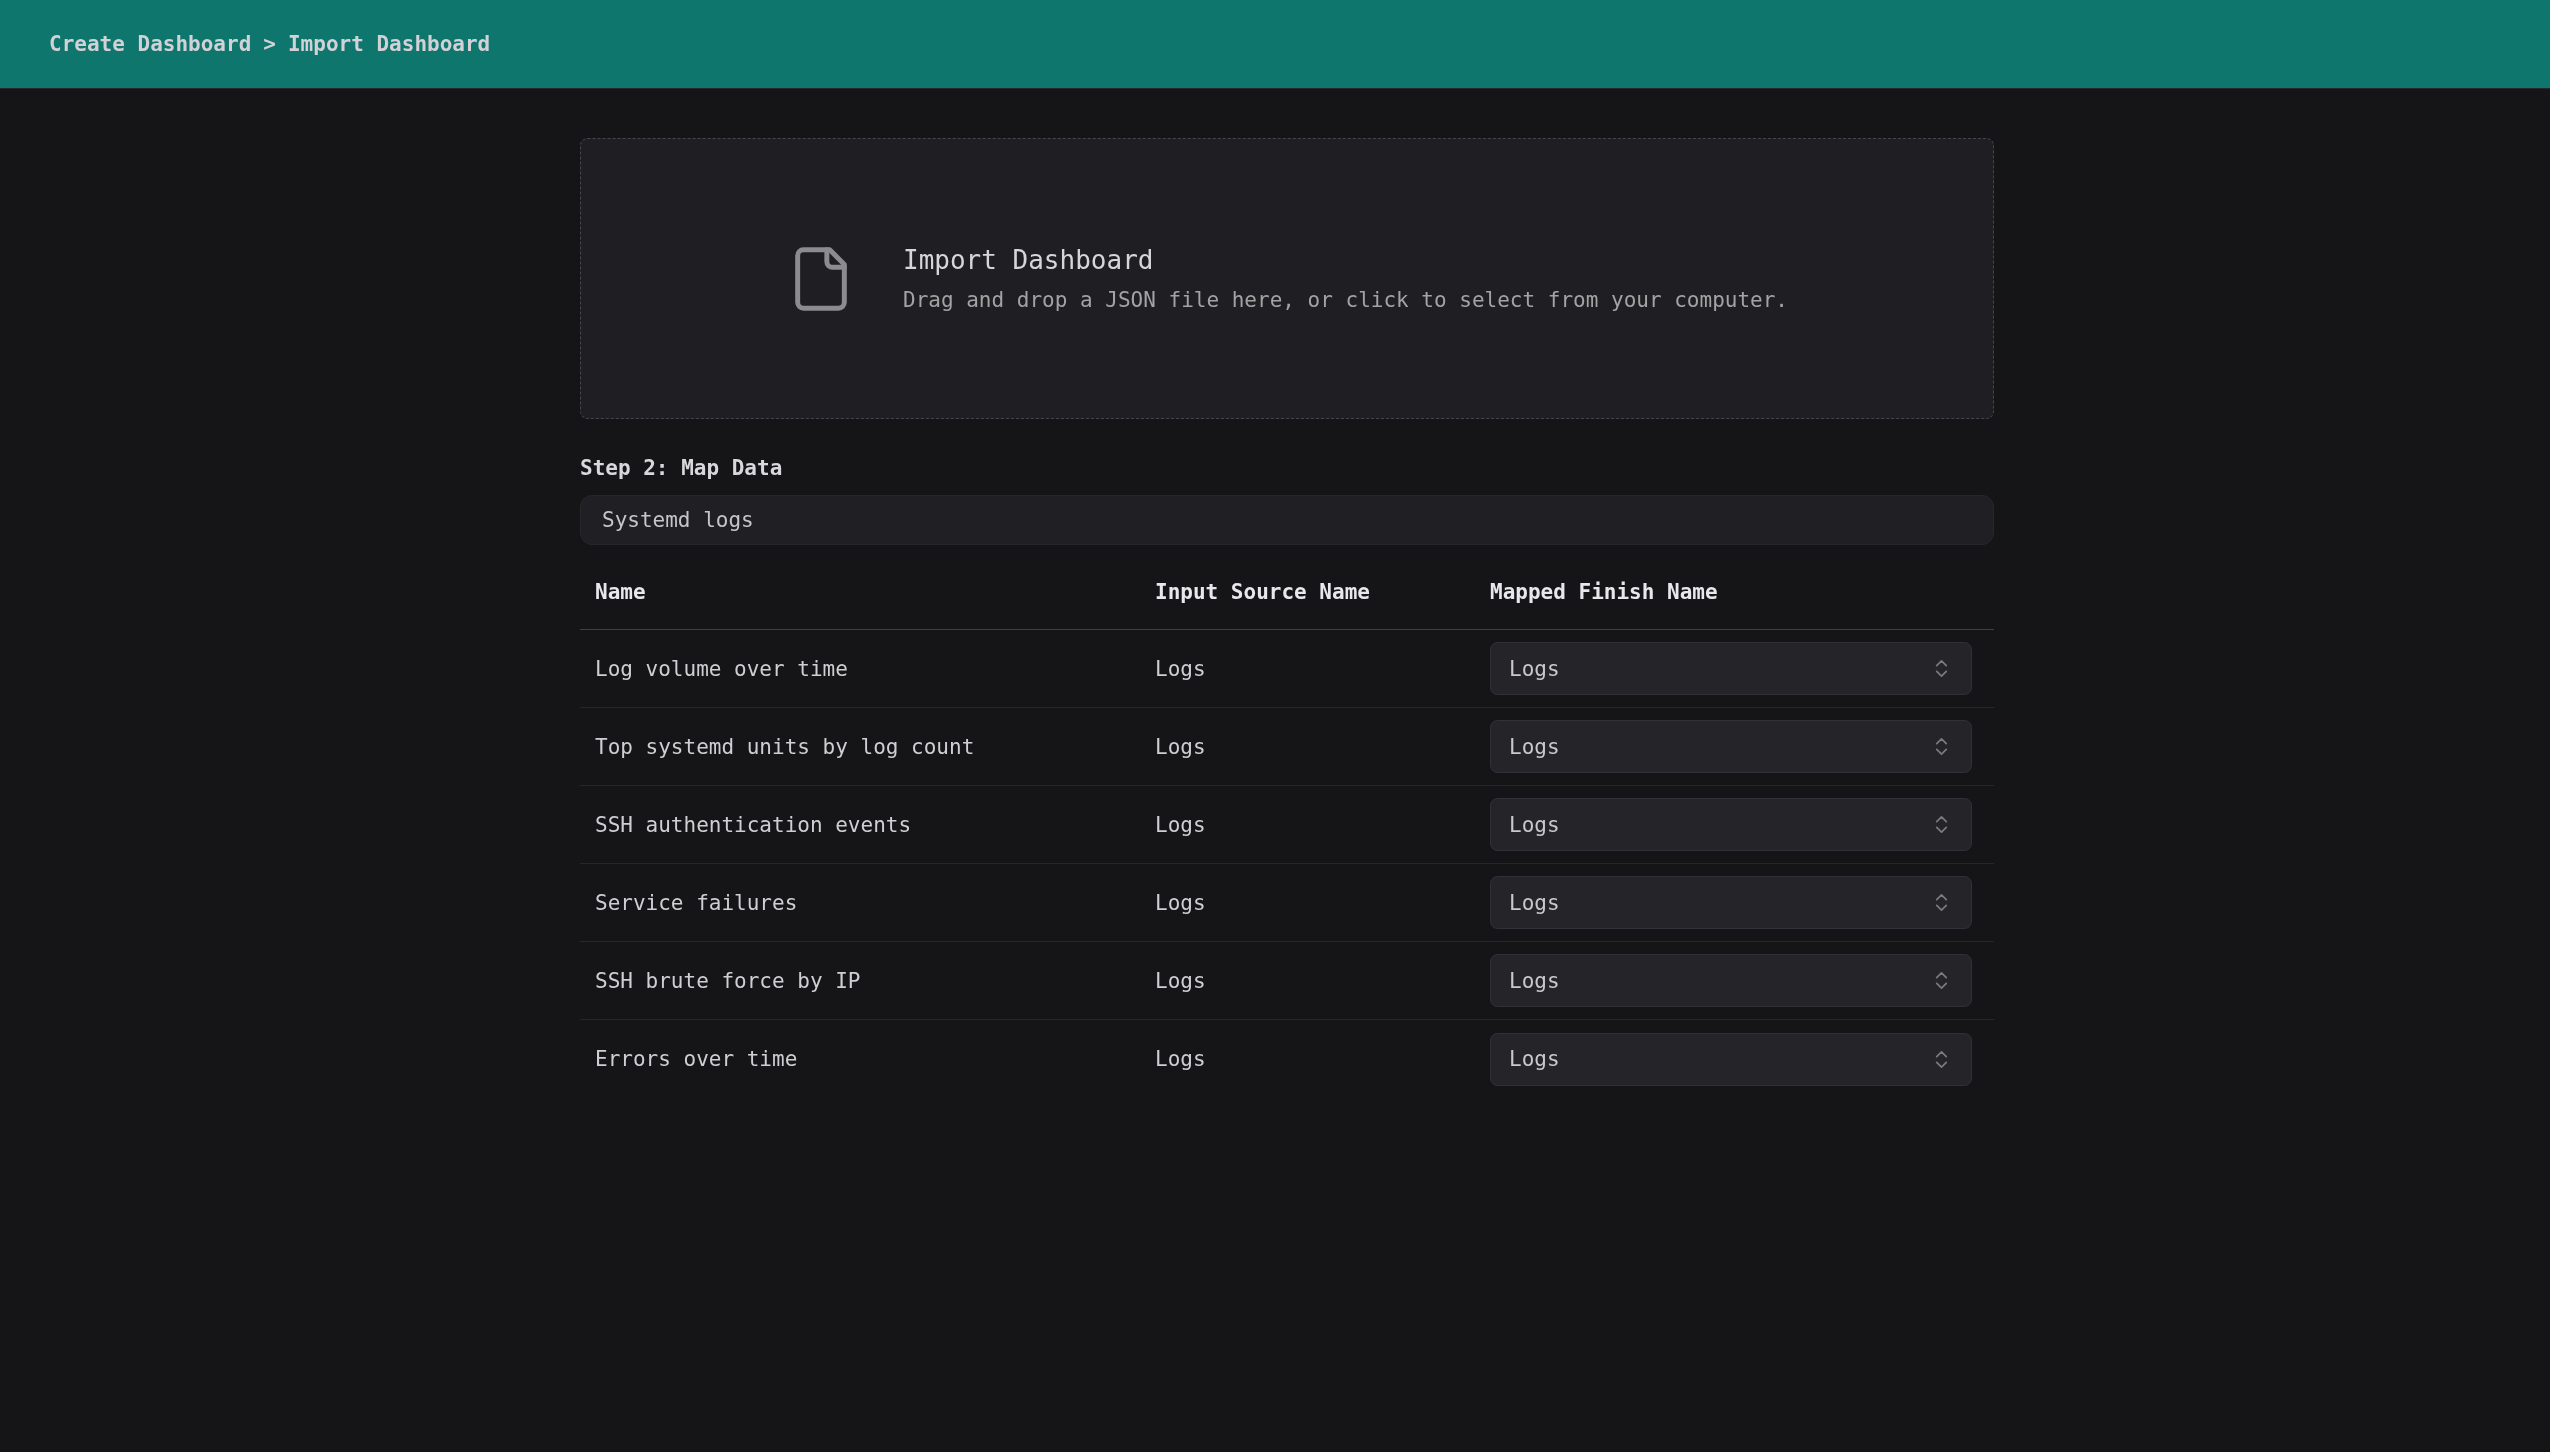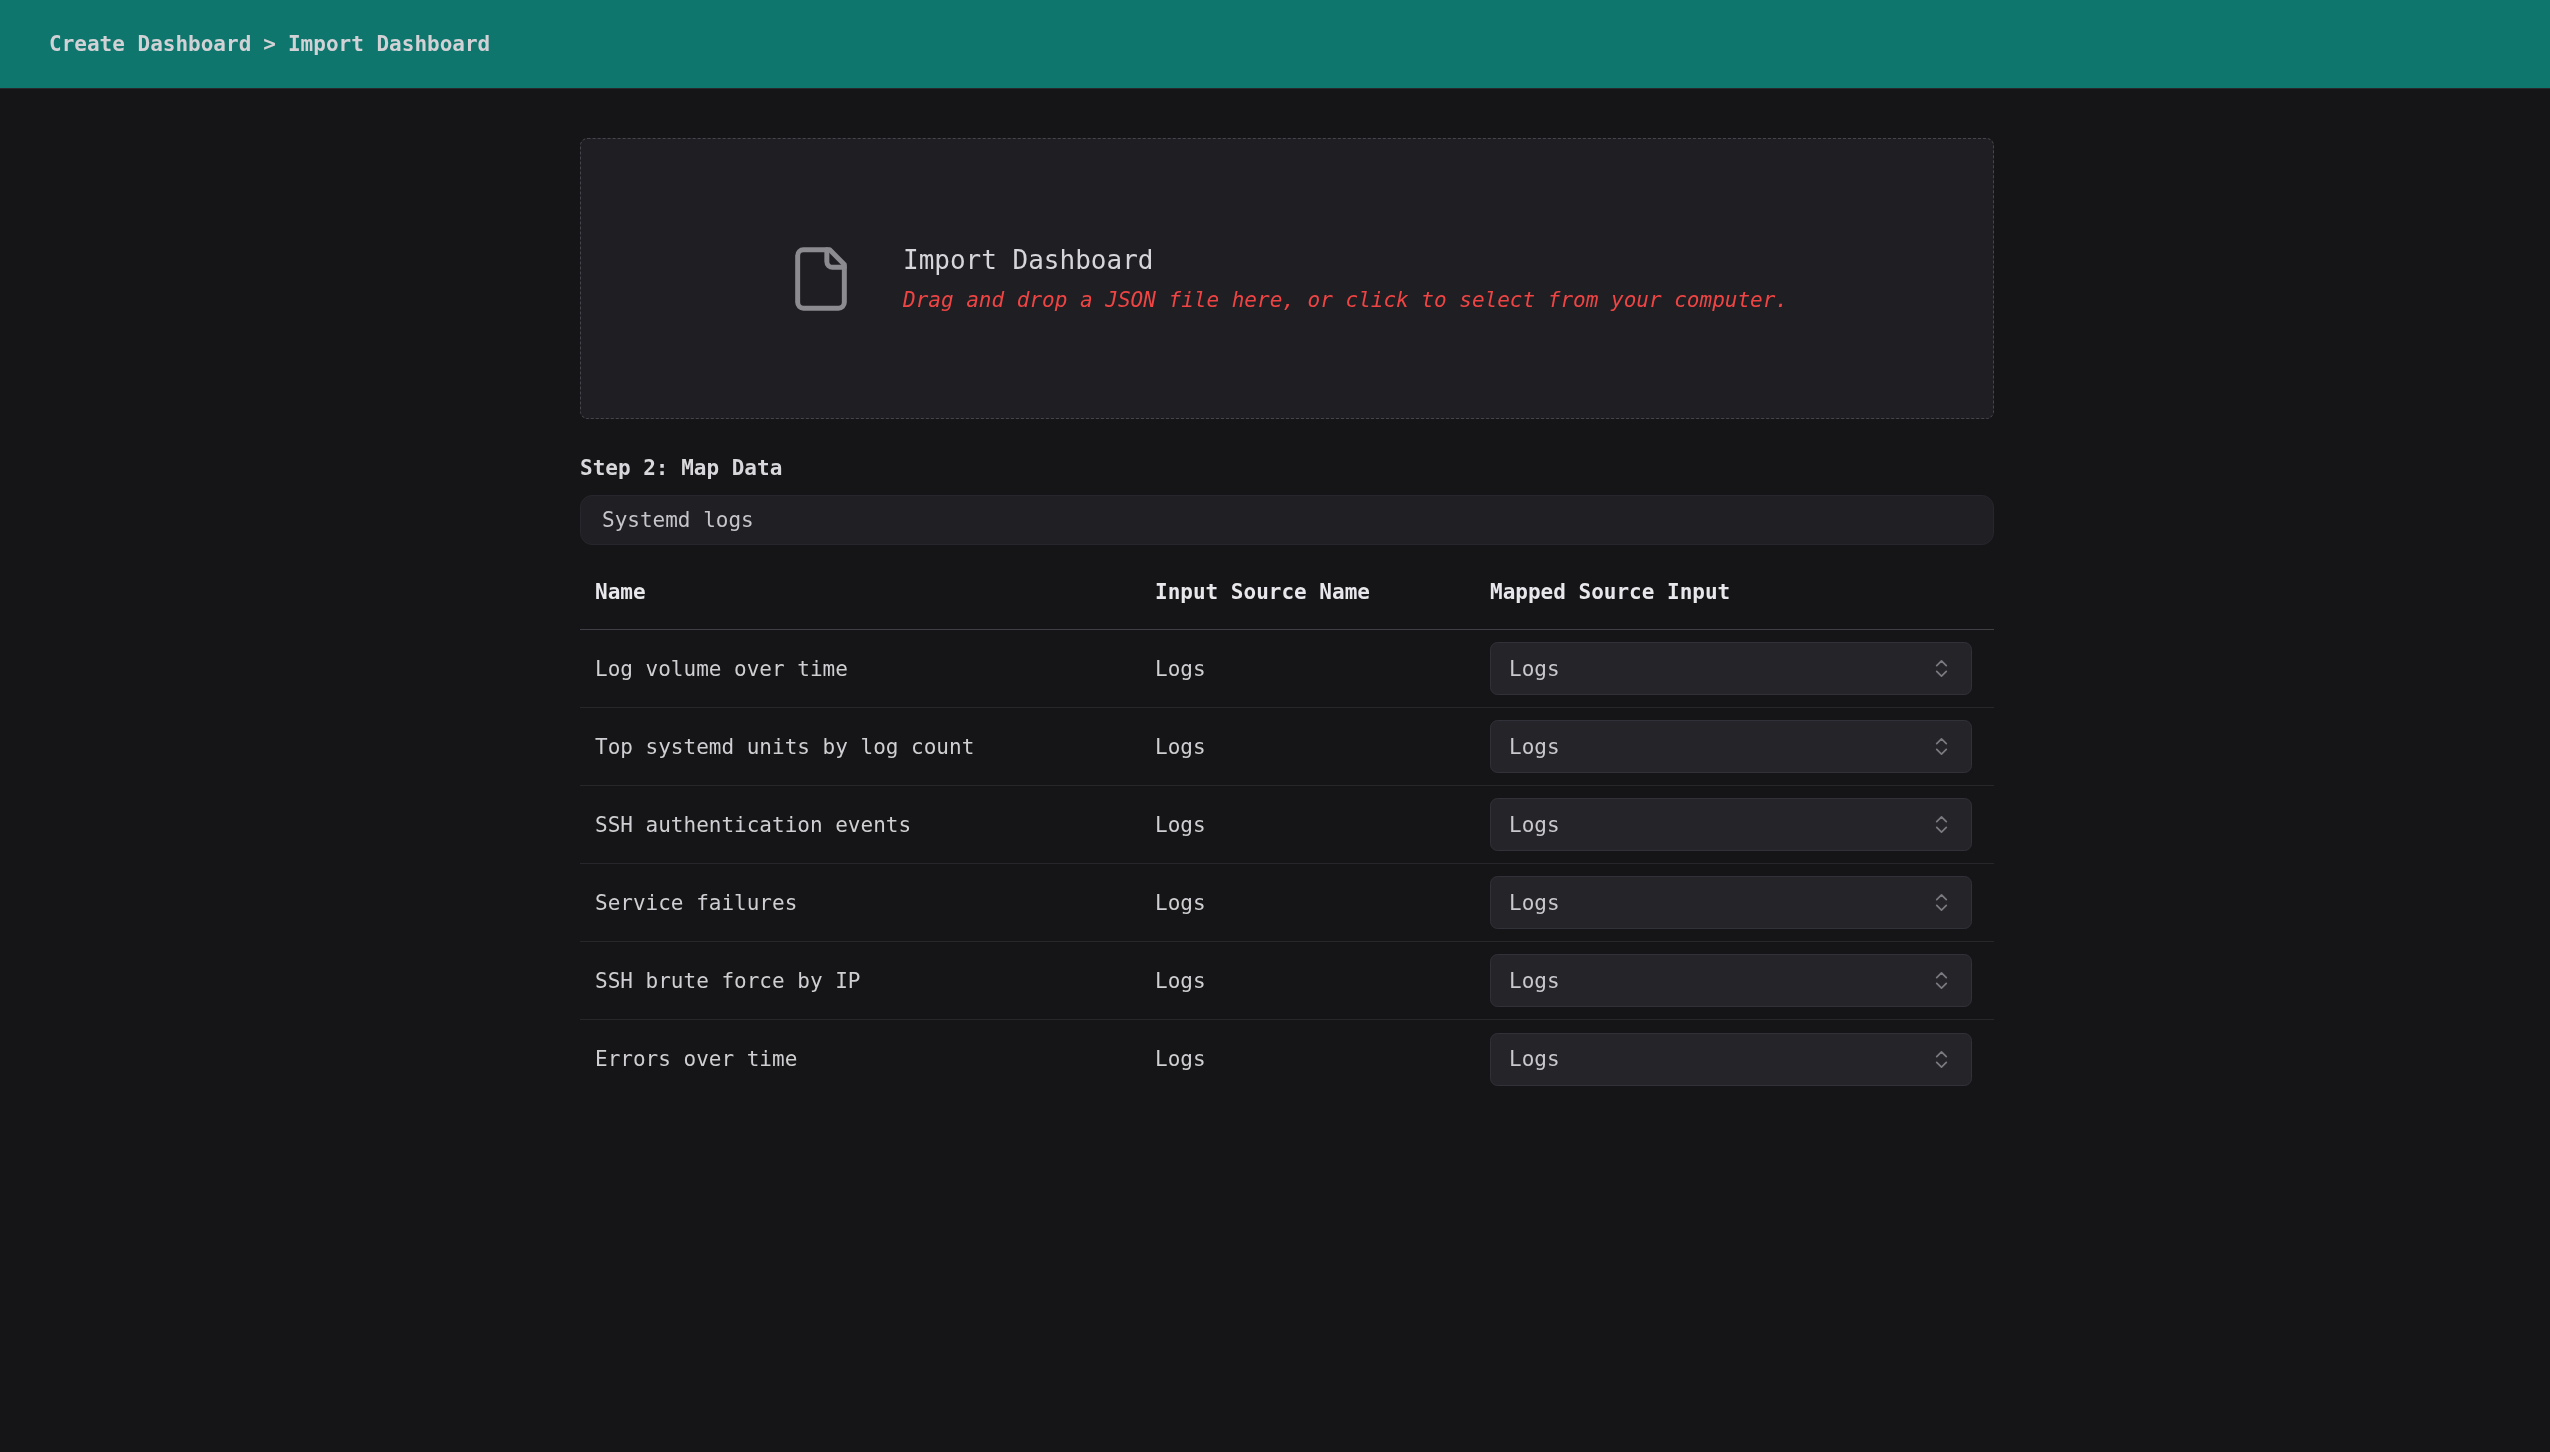--- a/index.html
+++ b/index.html
@@ -43,21 +43,21 @@
     border: 1.5px dashed #45454c;
     border-radius: 7.6px;
     display: flex;
     align-items: center;
     justify-content: center;
     cursor: pointer;
   }
   .dropzone-inner { display: flex; align-items: center; gap: 47px; }
   .file-icon svg { display: block; }
   .dz-title { font-size: 26px; color: #d6d6da; margin-bottom: 13.7px; }
-  .dz-sub   { font-size: 21px; color: #ef4444; font-style: italic; }
+  .dz-sub   { font-size: 21px; color: #a3a3a3; }
 
   
   .step-heading {
     margin-top: 37px;
     font-size: 21px;
     font-weight: 700;
     color: #d8d8dc;
   }
   .field-label {
     margin-top: 30px;
@@ -167,21 +167,21 @@
   </div>
 
   <h2 class="step-heading">Step 2: Map Data</h2>
 
   <input class="name-input" type="text" value="Systemd logs" style="">
 
   <section class="map-table">
     <div class="t-header">
       <div>Name</div>
       <div>Input Source Name</div>
-      <div>Mapped Source Input</div>
+      <div>Mapped Finish Name</div>
     </div>
 
     <div class="t-row">
       <div>Log volume over time</div>
       <div>Logs</div>
       <div class="select">
         <span>Logs</span>
         <span class="chev">
           <svg width="23" height="23" viewBox="0 0 24 24" fill="none" stroke="#7a7a80" stroke-width="1.8" stroke-linecap="round" stroke-linejoin="round">
               <path d="m7 9 5-5 5 5"></path>

